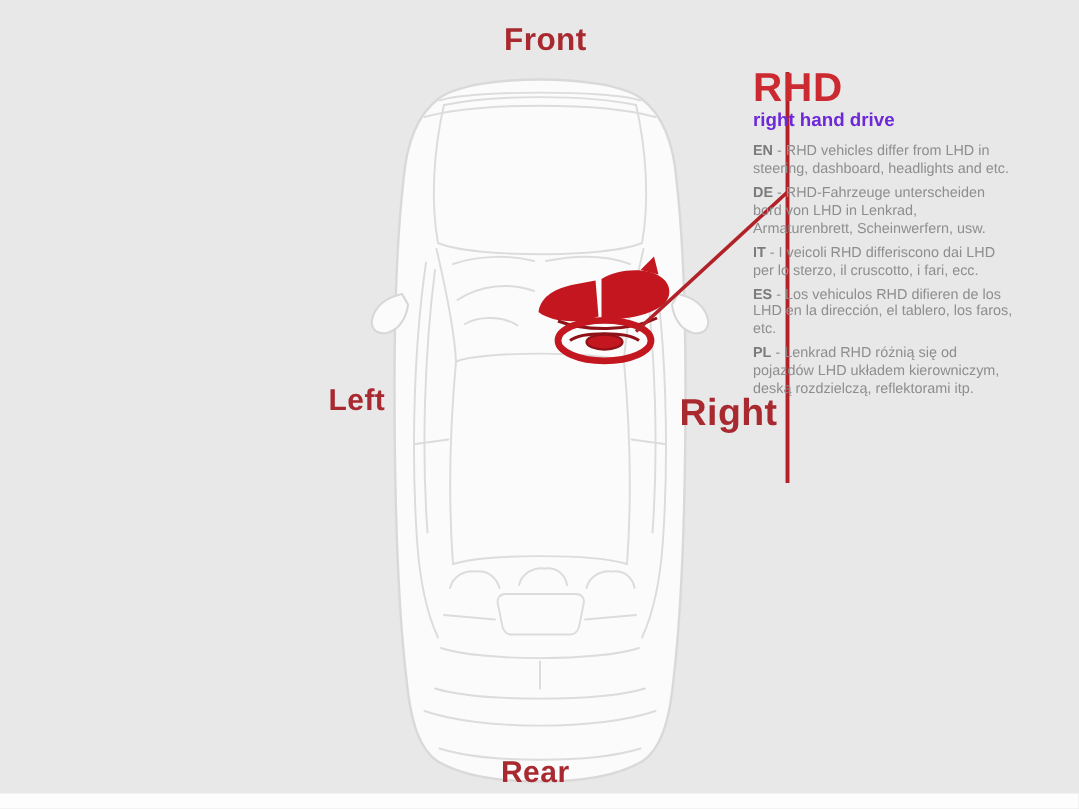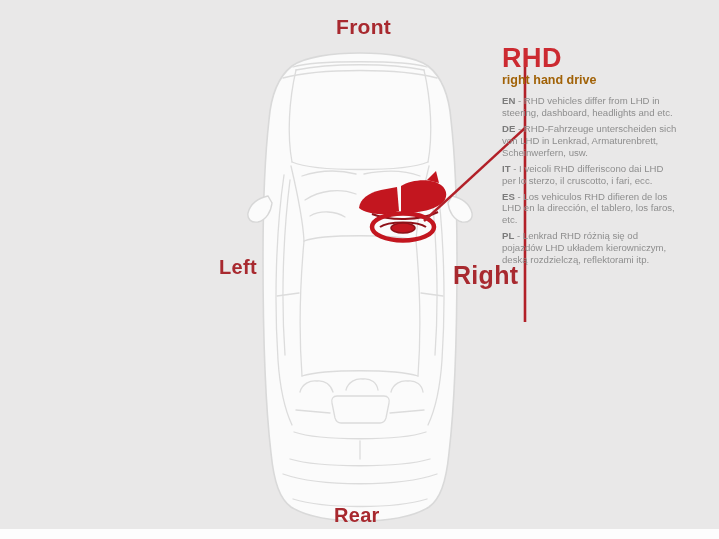--- a/index.html
+++ b/index.html
@@ -34,21 +34,21 @@
   .panel-title {
     font-size: 27px;
     font-weight: 800;
     color: #cc2a31;
     line-height: 1.05;
     letter-spacing: 0.5px;
   }
   .panel-subtitle {
     font-size: 12.5px;
     font-weight: 700;
-    color: #a16207;
+    color: #6d28d9;
     margin-top: 1px;
   }
   .entries { margin-top: 8px; }
   .entry {
     margin: 0 0 4.5px 0;
     font-size: 9.6px;
     line-height: 1.22;
     color: #8e8e8e;
   }
   .entry .lang { font-weight: 700; color: #7b7b7b; }
@@ -144,21 +144,21 @@
   <div class="dir-label label-front">Front</div>
   <div class="dir-label label-left">Left</div>
   <div class="dir-label label-right">Right</div>
   <div class="dir-label label-rear">Rear</div>
 
   <div class="info-panel">
     <div class="panel-title">RHD</div>
     <div class="panel-subtitle">right hand drive</div>
     <div class="entries">
       <p class="entry"><span class="lang">EN</span><span> - </span><span class="txt">RHD vehicles differ from LHD in steering, dashboard, headlights and etc.</span></p>
-      <p class="entry"><span class="lang">DE</span><span> - </span><span class="txt">RHD-Fahrzeuge unterscheiden sich von LHD in Lenkrad, Armaturenbrett, Scheinwerfern, usw.</span></p>
+      <p class="entry"><span class="lang">DE</span><span> - </span><span class="txt">RHD-Fahrzeuge unterscheiden bord von LHD in Lenkrad, Armaturenbrett, Scheinwerfern, usw.</span></p>
       <p class="entry"><span class="lang">IT</span><span> - </span><span class="txt">I veicoli RHD differiscono dai LHD per lo sterzo, il cruscotto, i fari, ecc.</span></p>
       <p class="entry"><span class="lang">ES</span><span> - </span><span class="txt">Los vehiculos RHD difieren de los LHD en la dirección, el tablero, los faros, etc.</span></p>
       <p class="entry"><span class="lang">PL</span><span> - </span><span class="txt">Lenkrad RHD różnią się od pojazdów LHD układem kierowniczym, deską rozdzielczą, reflektorami itp.</span></p>
     </div>
   </div>
 
   <div class="bottom-strip"></div>
 </div>
 
 </body></html>

